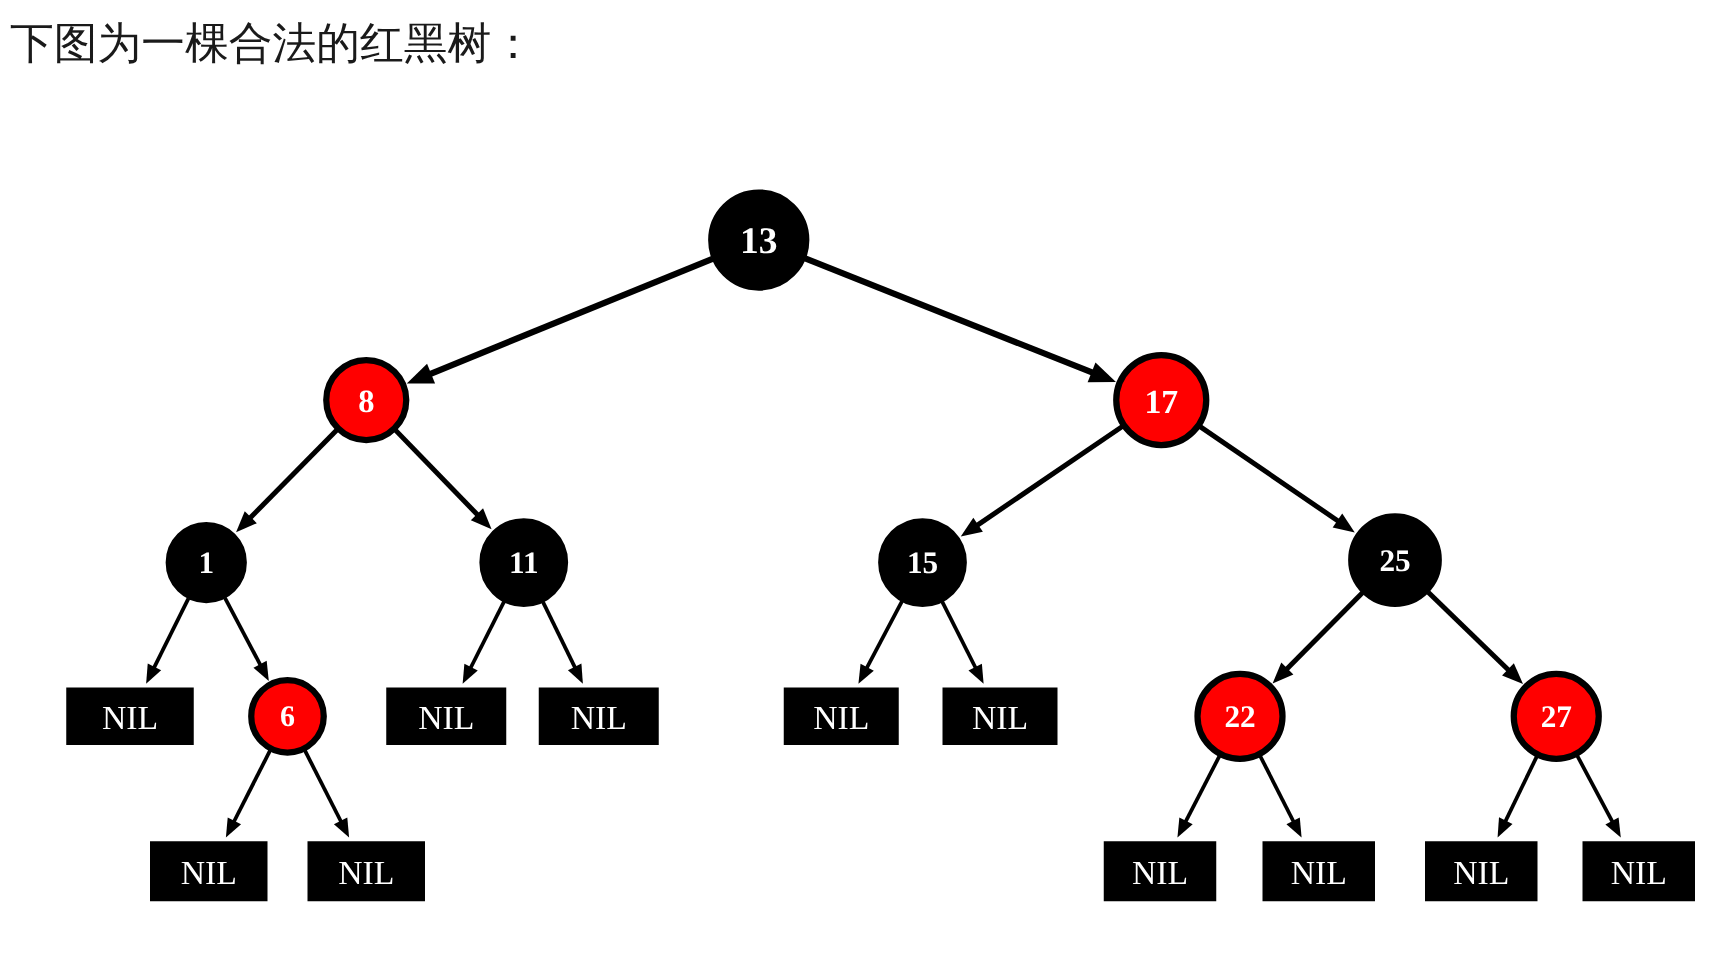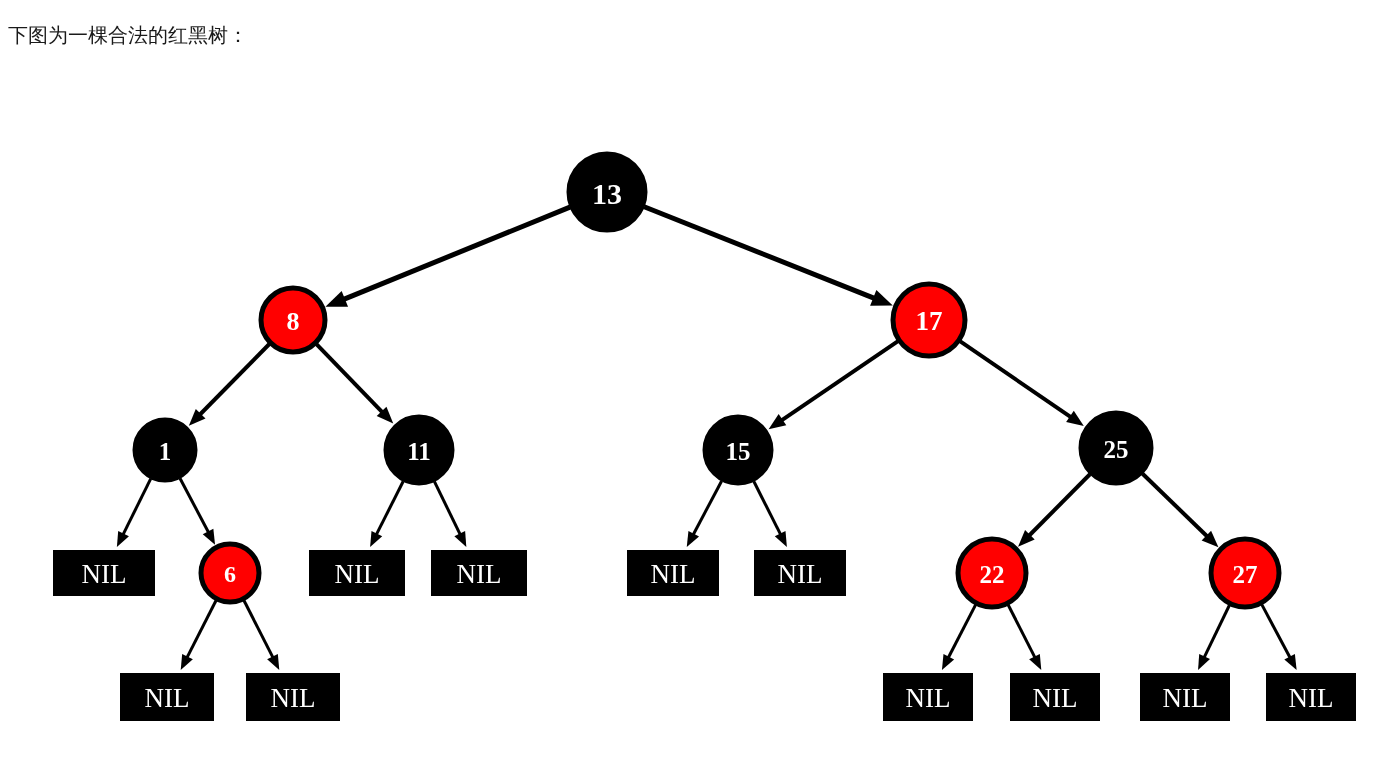--- a/index.html
+++ b/index.html
@@ -12,21 +12,21 @@
     height: 782px;
     position: relative;
     overflow: hidden;
     font-family: "Liberation Sans", sans-serif;
   }
   #caption {
     position: absolute;
     left: 8px;
     top: 18px;
     font-family: "Liberation Sans", sans-serif;
-    font-size: 20px;
+    font-size: 35px;
     line-height: 34px;
     color: #1a1a1a;
     white-space: pre;
   }
   #tree-canvas {
     position: absolute;
     left: 0;
     top: 0;
     width: 1386px;
     height: 782px;

